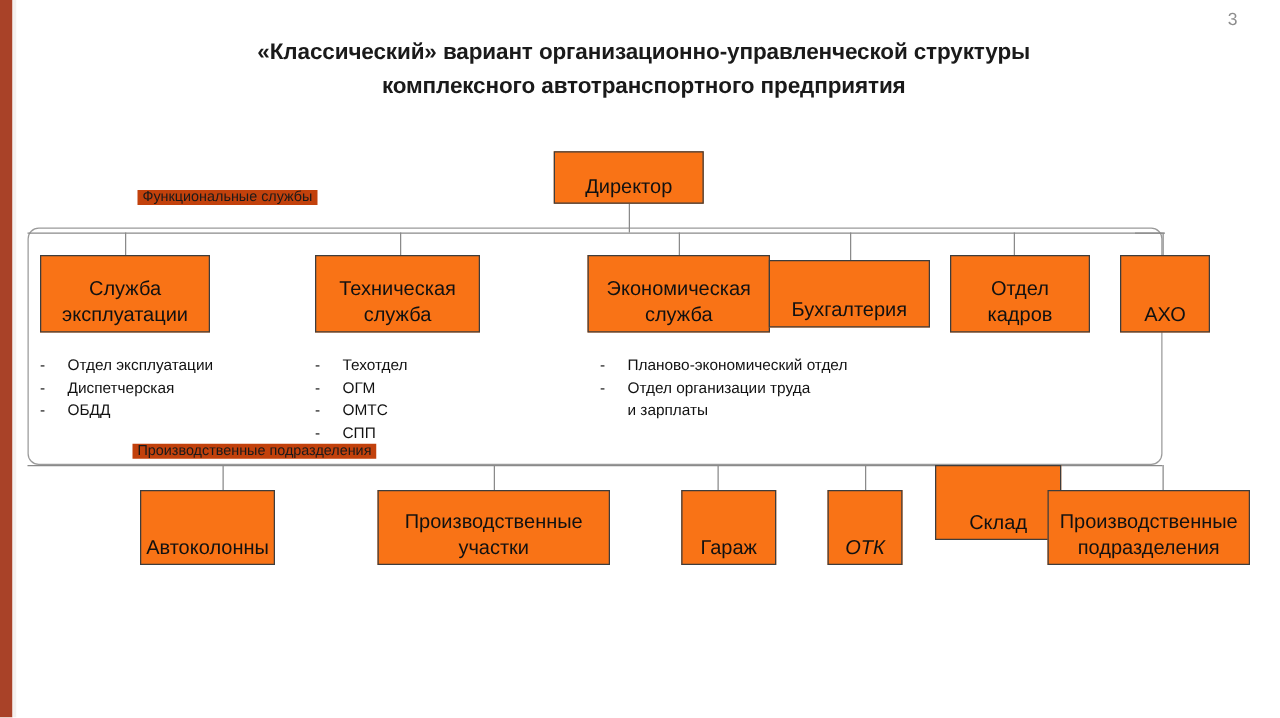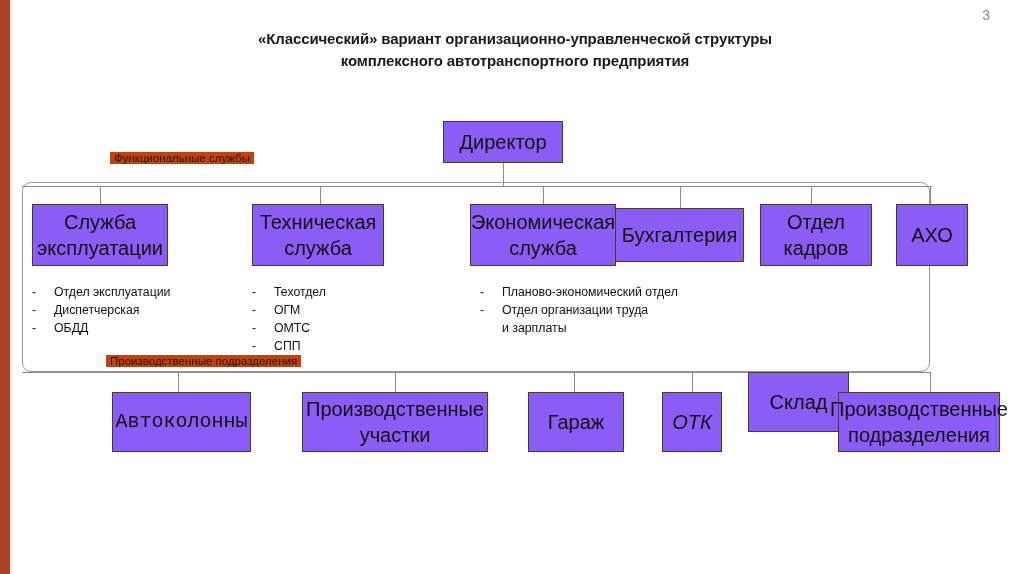--- a/index.html
+++ b/index.html
@@ -47,37 +47,37 @@
     font-weight: 400;
   }
 
   
   .slide-title {
     position: absolute;
     left: 84px;
     top: 28px;
     width: 862px;
     text-align: center;
-    font-size: 15px;
+    font-size: 18px;
     font-weight: bold;
     color: #1a1a1a;
     line-height: 1.48;
     letter-spacing: -0.1px;
   }
 
   
   .node {
     position: absolute;
     border: 1.6px solid #3d3d3d;
-    background: #8b5cf6;
+    background: #f97316;
     display: flex;
-    align-items: center;
+    align-items: flex-end;
     justify-content: center;
     text-align: center;
-    font-size: 20px;
+    font-size: 16px;
     color: #111111;
     line-height: 1.32;
     padding: 2px 4px;
     z-index: 4;
   }
 
   
   .hline {
     position: absolute;
     height: 1px;
@@ -261,32 +261,32 @@
 
   <div class="hline" style="left:22px; top:372px; width:908px;"></div>
 
   <div class="vline" style="left:178px; top:372px; height:20px;"></div>
   <div class="vline" style="left:395px; top:372px; height:20px;"></div>
   <div class="vline" style="left:574px; top:372px; height:20px;"></div>
   <div class="vline" style="left:692px; top:372px; height:20px;"></div>
   <div class="vline" style="left:787px; top:372px; height:20px;"></div>
   <div class="vline" style="left:930px; top:372px; height:20px;"></div>
 
-  <div class="node" style="left:112px; top:392px; width:139px; height:60px;font-family:Liberation Mono, monospace;">
+  <div class="node" style="left:112px; top:392px; width:108px; height:60px;">
     <span>Автоколонны</span>
   </div>
 
   <div class="node" style="left:302px; top:392px; width:186px; height:60px;">
     <div>
       <div>Производственные</div>
       <div>участки</div>
     </div>
   </div>
 
-  <div class="node" style="left:528px; top:392px; width:96px; height:60px;">
+  <div class="node" style="left:545px; top:392px; width:76px; height:60px;">
     <span>Гараж</span>
   </div>
 
   <div class="node" style="left:662px; top:392px; width:60px; height:60px;font-style:italic;">
     <span>ОТК</span>
   </div>
 
   <div class="node" style="left:748px; top:372px; width:101px; height:60px;">
     <span>Склад</span>
   </div>

